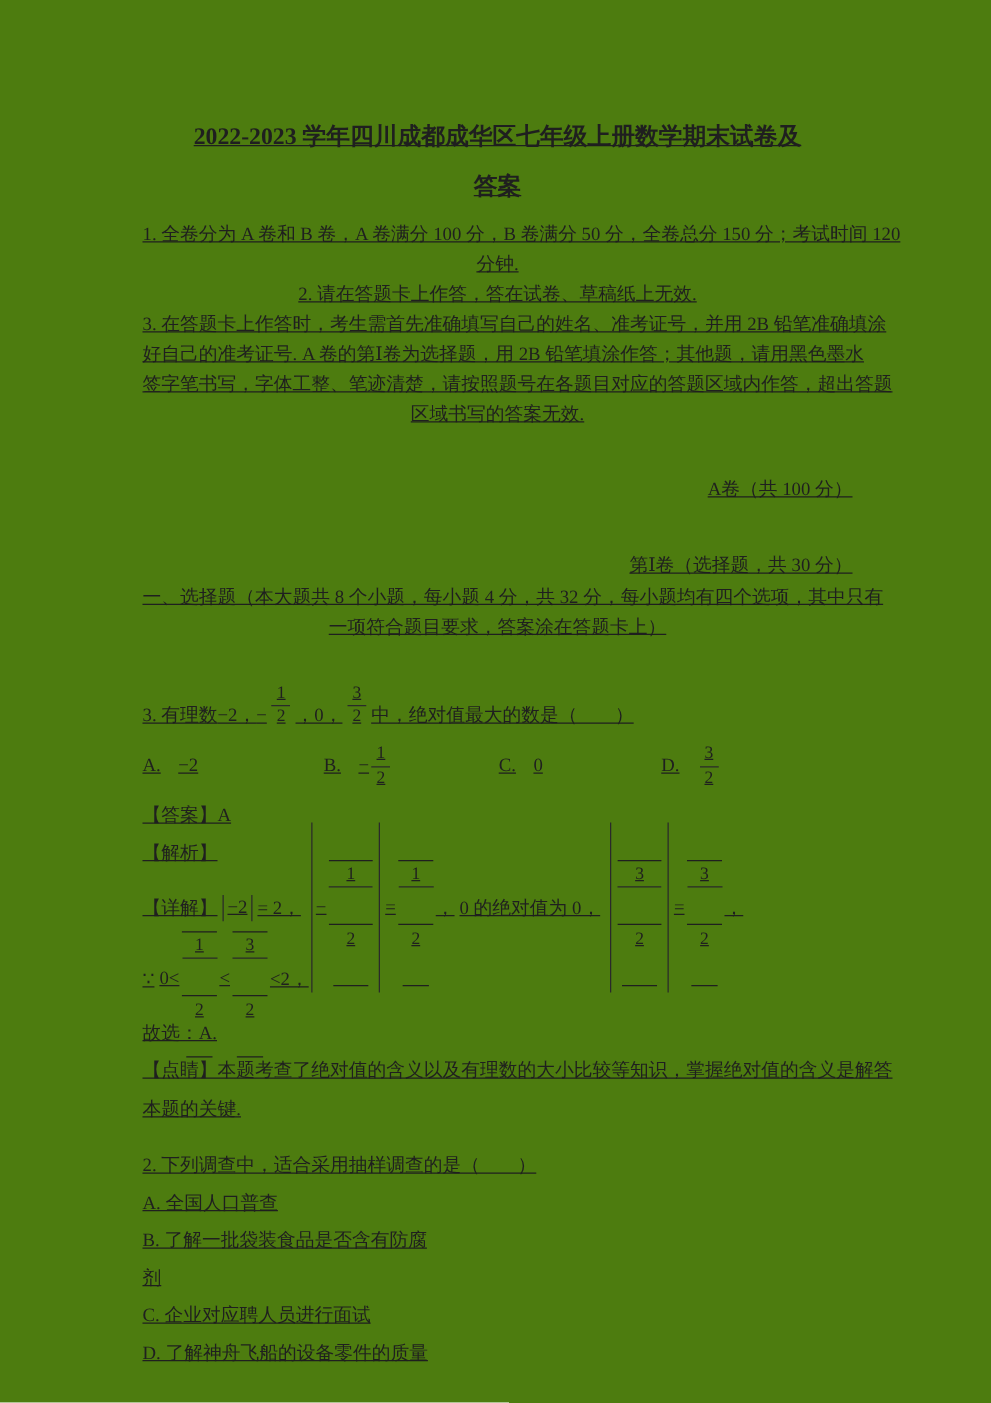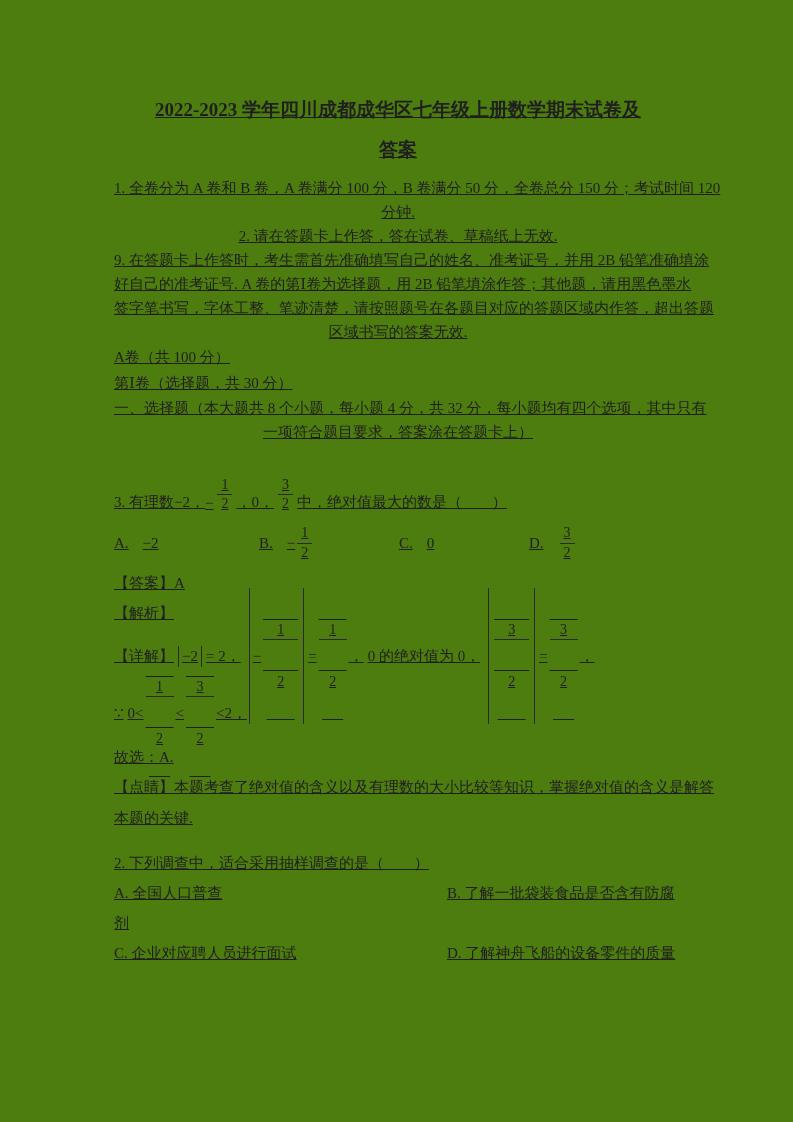--- a/index.html
+++ b/index.html
@@ -16,21 +16,21 @@
     text-decoration:underline;
   }
   .content { width:568px; }
   .title-line {
     font-size:19px; font-weight:bold;
     text-align:center; line-height:40px;
     white-space:nowrap;
   }
   .title-block { margin-bottom:6px; }
   .ins-line { line-height:24px; white-space:nowrap;text-align:center; }
-  .center-line { text-align:left; line-height:26px; white-space:nowrap; }
+  .center-line { text-align:right; line-height:26px; white-space:nowrap;margin-top:35px; }
   .sol-line { line-height:30px; white-space:nowrap; }
   .note-line { line-height:31px; white-space:nowrap; }
 
   
   .frac {
     display:inline-block; text-align:center;
     vertical-align:middle; line-height:1.15;
     font-size:14px; margin:0 2px;
   }
   .frac .num { display:block; padding:0 4px 1px; border-bottom:1px solid #2a2a2a; }
@@ -53,41 +53,41 @@
 
   .opts1-row { display:flex; align-items:center; height:50px; }
   .opt-cell { display:flex; align-items:center; }
   .opt-a { width:145px; } .opt-b { width:140px; } .opt-c { width:130px; }
   .opt-label { margin-right:14px; }
 
   .math-row { display:flex; align-items:center; height:56px; }
   .because-row { display:flex; align-items:center; height:58px; }
   .math-row > span, .because-row > span { white-space:pre; }
 
-  .two-col { display:flex; line-height:30px; white-space:nowrap; }
+  .two-col { display:flex; line-height:30px; white-space:nowrap;flex-direction:column; }
   .col-l { width:333px; }
   .q2-stem { line-height:30px; margin-top:14px; white-space:nowrap; }
   .gap-r { margin-right:4px; }
 </style>
 </head>
 <body>
 
 <div class="page">
   <div class="content">
 
     <div class="title-block">
       <div class="title-line">2022-2023 学年四川成都成华区七年级上册数学期末试卷及</div>
       <div class="title-line">答案</div>
     </div>
 
     <div>
       <div class="ins-line">1. 全卷分为 A 卷和 B 卷，A 卷满分 100 分，B 卷满分 50 分，全卷总分 150 分；考试时间 120</div>
       <div class="ins-line">分钟.</div>
       <div class="ins-line">2. 请在答题卡上作答，答在试卷、草稿纸上无效.</div>
-      <div class="ins-line">9. 在答题卡上作答时，考生需首先准确填写自己的姓名、准考证号，并用 2B 铅笔准确填涂</div>
+      <div class="ins-line">3. 在答题卡上作答时，考生需首先准确填写自己的姓名、准考证号，并用 2B 铅笔准确填涂</div>
       <div class="ins-line">好自己的准考证号. A 卷的第Ⅰ卷为选择题，用 2B 铅笔填涂作答；其他题，请用黑色墨水</div>
       <div class="ins-line">签字笔书写，字体工整、笔迹清楚，请按照题号在各题目对应的答题区域内作答，超出答题</div>
       <div class="ins-line">区域书写的答案无效.</div>
     </div>
 
     <div class="center-line">A卷（共 100 分）</div>
     <div class="center-line">第Ⅰ卷（选择题，共 30 分）</div>
 
     <div>
       <div class="ins-line">一、选择题（本大题共 8 个小题，每小题 4 分，共 32 分，每小题均有四个选项，其中只有</div>

